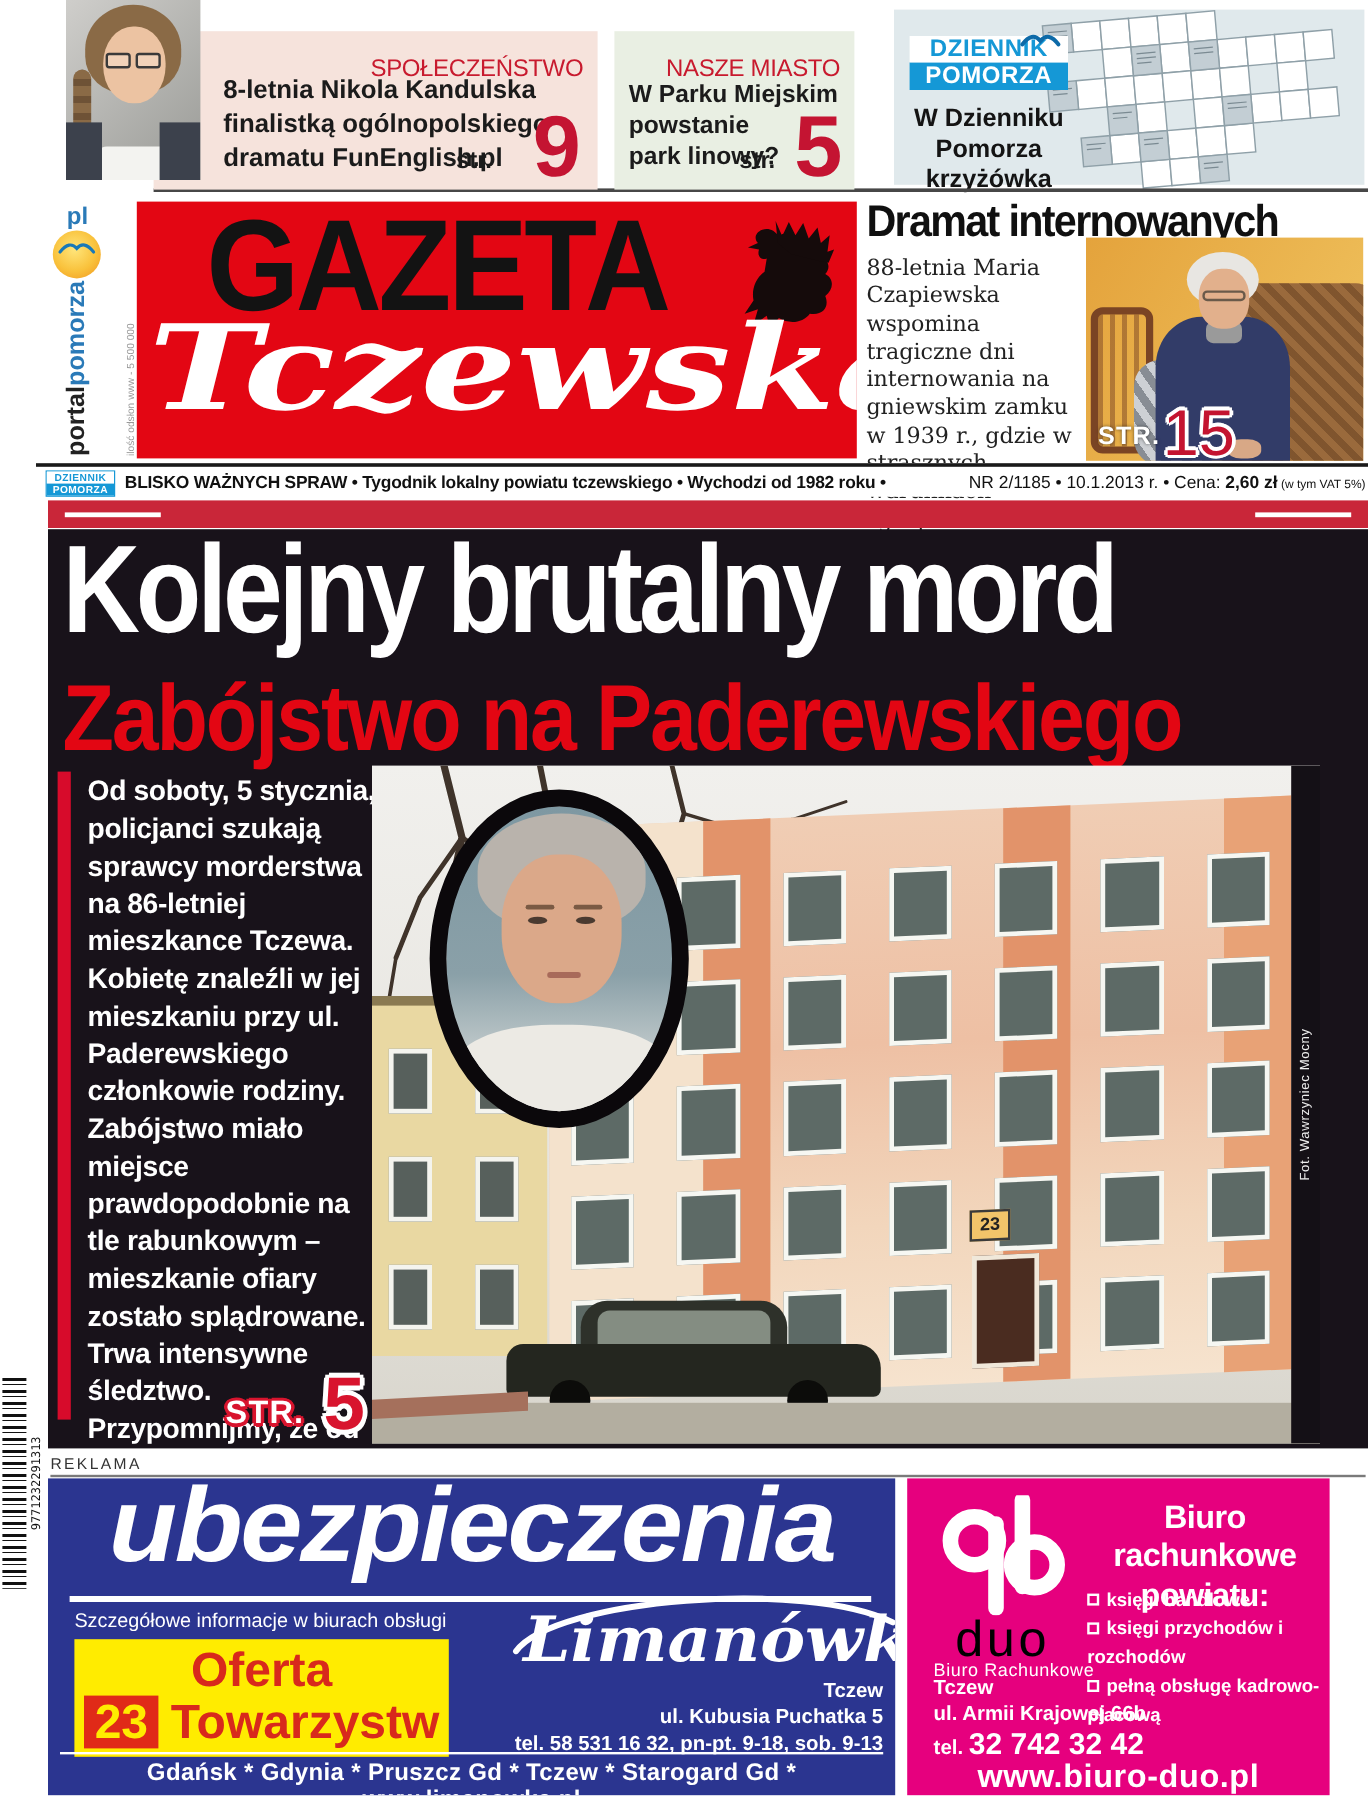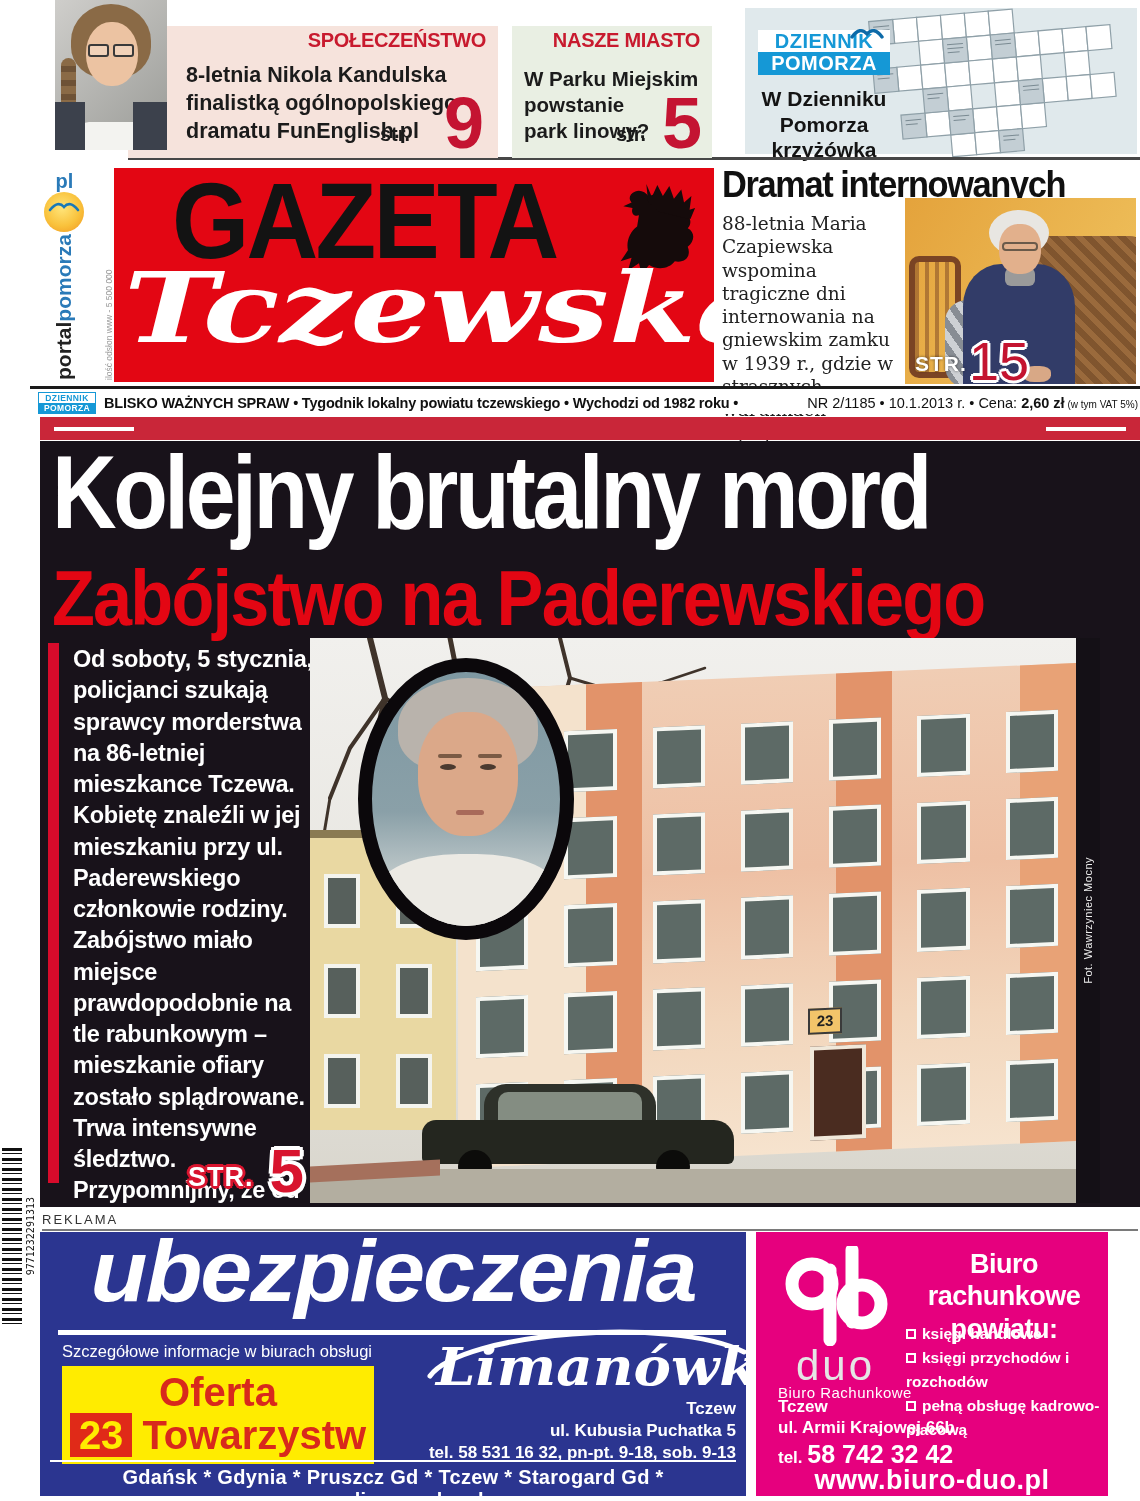--- a/index.html
+++ b/index.html
@@ -17,21 +17,21 @@
   .gp-face { position:absolute; top:22px; left:31px; width:52px; height:64px; background:#ecc3a2; border-radius:48%; }
   .gp-gl1,.gp-gl2 { position:absolute; top:44px; width:21px; height:13px; border:2px solid #3a3a3a; border-radius:3px; background:rgba(255,255,255,.25); }
   .gp-gl1 { left:33px; } .gp-gl2 { left:58px; }
   .gp-collar { position:absolute; bottom:0; left:24px; width:66px; height:28px; background:#f3f3f0; border-radius:10px 10px 0 0; }
   .gp-vest-l { position:absolute; bottom:0; left:0; width:30px; height:48px; background:#3c414c; }
   .gp-vest-r { position:absolute; bottom:0; right:0; width:34px; height:48px; background:#3c414c; }
 
   .teaser { z-index:1; }
   #teaser-society { left:128px; top:26px; width:370px; height:132px; background:#f6e3dc; }
   #teaser-city    { left:512px; top:26px; width:200px; height:132px; background:#e9efe3; }
-  .t-label { position:absolute; top:3px; right:12px; font-weight:bold; font-size:20px; color:#c81a2e; letter-spacing:-.3px; }
+  .t-label { position:absolute; top:20px; right:12px; font-weight:normal; font-size:20px; color:#c81a2e; letter-spacing:-.3px; }
   .t-lines { position:absolute; font-weight:bold; color:#1b1b1b; }
   #teaser-society .t-lines { left:58px; top:36px; font-size:21.5px; line-height:1.3; }
   #teaser-city .t-lines { left:12px; top:40px; font-size:20.5px; line-height:1.27; }
   .t-str { position:absolute; font-weight:bold; font-size:20px; color:#1b1b1b; }
   .t-num { position:absolute; font-weight:bold; color:#c41432; font-size:72px; line-height:.9; }
   #teaser-society .t-str { right:88px; bottom:12px; } #teaser-society .t-num { right:14px; bottom:2px; }
   #teaser-city .t-str { right:66px; bottom:12px; } #teaser-city .t-num { right:10px; bottom:2px; }
 
   #crossword-panel { left:745px; top:8px; width:392px; height:146px; background:#e0e9ec; }
   #dp-logo { left:758px; top:30px; width:132px; z-index:2; }
@@ -145,21 +145,21 @@
   .of2 { font-weight:bold; font-size:40px; color:#d8291c; line-height:1.05; }
   .of-num { background:#e02a18; color:#ffec00; padding:0 9px; margin-right:10px; }
   .lim-swoosh { position:absolute; left:382px; top:92px; }
   .lim-brand { position:absolute; left:396px; top:104px; font-family:"DejaVu Serif", serif; font-style:italic; font-weight:bold; font-size:52px; color:#fff; transform:scaleX(1.08); transform-origin:left top; white-space:nowrap; }
   .lim-addr { position:absolute; right:10px; top:166px; text-align:right; color:#fff; font-weight:bold; font-size:17px; line-height:1.3; }
   .ub-divider { position:absolute; left:10px; top:228px; width:686px; height:2px; background:#fff; }
   .ub-footer { position:absolute; left:0; top:234px; width:100%; text-align:center; font-weight:bold; font-size:20px; color:#fff; letter-spacing:.3px; }
 
   #ad-mag { left:756px; top:1232px; width:352px; height:264px; background:#e6007e; overflow:hidden; }
   .duo-logo { position:absolute; left:28px; top:14px; }
-  .duo-name { position:absolute; left:40px; top:110px; font-size:42px; color:#e5e5e5; letter-spacing:3px; }
+  .duo-name { position:absolute; left:40px; top:110px; font-size:42px; color:#000000; letter-spacing:3px; }
   .duo-sub { position:absolute; left:22px; top:152px; font-size:15px; color:#fff; letter-spacing:.5px; }
   .acc-head { position:absolute; left:148px; top:16px; width:200px; text-align:center; font-weight:bold; font-size:27px; line-height:1.2; color:#fff; letter-spacing:-.5px; }
   .acc-list { position:absolute; left:150px; top:90px; color:#fff; font-weight:bold; font-size:15.5px; line-height:1.55; }
   .cb { display:inline-block; width:10px; height:10px; border:2px solid #fff; margin-right:6px; }
   .acc-addr { position:absolute; left:22px; top:164px; color:#fff; font-weight:bold; font-size:17px; line-height:1.25; }
   .acc-phone { font-size:25px; }
   .acc-phone .pfx { font-size:17px; font-weight:bold; }
   .acc-site { position:absolute; left:0; top:233px; width:100%; text-align:center; color:#fff; font-weight:bold; font-size:27px; letter-spacing:.5px; }
 
   
@@ -481,21 +481,21 @@
       <div>powiatu:</div>
     </div>
     <div class="acc-list">
       <div><span class="cb"></span><span>księgi handlowe</span></div>
       <div><span class="cb"></span><span>księgi przychodów i rozchodów</span></div>
       <div><span class="cb"></span><span>pełną obsługę kadrowo-płacową</span></div>
     </div>
     <div class="acc-addr">
       <div>Tczew</div>
       <div>ul. Armii Krajowej 66b</div>
-      <div class="acc-phone"><span class="pfx">tel. </span><span>58 742 32 42</span></div>
+      <div class="acc-phone"><span class="pfx">tel. </span><span>32 742 32 42</span></div>
     </div>
     <div class="acc-site">www.biuro-duo.pl</div>
   </div>
 
   <div class="abs" id="barcode">
     <div class="bars"></div>
     <div class="bc-num">
         <span class="vtext">9771232291313</span>
       </div>
   </div>

